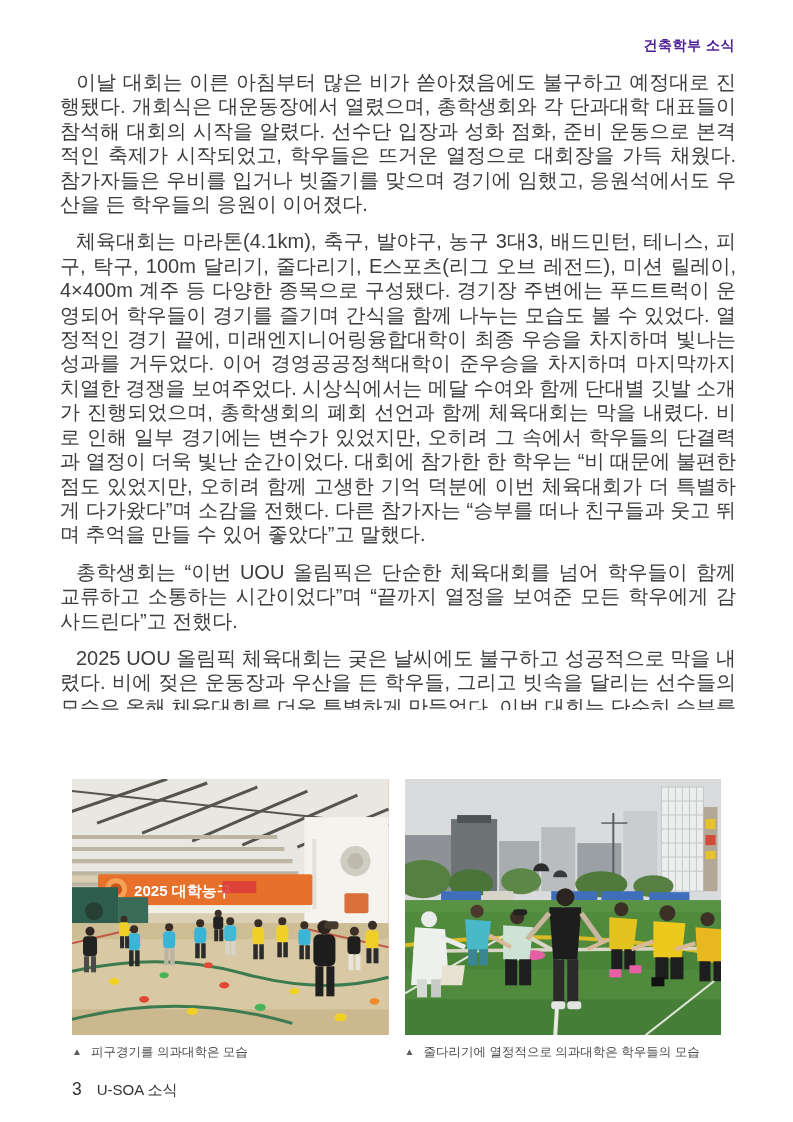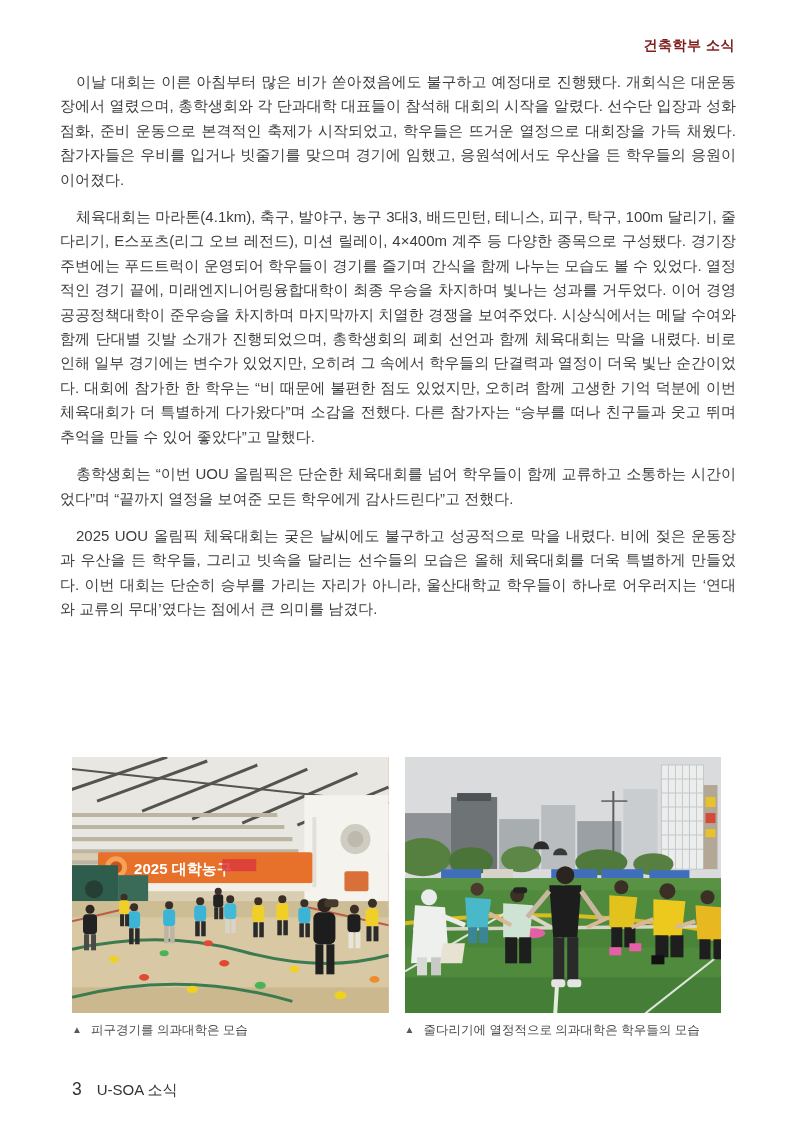--- a/index.html
+++ b/index.html
@@ -14,49 +14,50 @@
     box-sizing:border-box;
   }
   .header-row{
     position:absolute;
     top:36px;left:58px;right:58px;
     text-align:right;
   }
   .section-label{
     font-size:14px;
     font-weight:bold;
-    color:#7f1d1d;
+    color:#4c1d95;
     letter-spacing:0.5px;
   }
   .article-wrap{
     position:absolute;
     top:70px;left:60px;right:57px;
     height:640px;
     overflow:hidden;
   }
   .article p{
     margin:0 0 13px 0;
-    font-size:15px;
+    font-size:20px;
     line-height:24.4px;
     text-align:justify;
     text-indent:16px;
     color:#3d3d3d;
     word-break:break-all;
   }
   .photos-row{
     position:absolute;
     top:757px;left:72px;right:72px;
     display:flex;
     gap:16px;
   }
   .photo-block{flex:1 1 0;min-width:0;}
   .photo-frame{
     width:100%;
     line-height:0;
     background:#fca5a5;
+    margin-top:22px;
   }
   .photo-frame svg{width:100%;height:auto;display:block;}
   .caption-row{
     margin-top:9px;
     display:flex;
     align-items:baseline;
     gap:9px;
     font-size:12.5px;
     color:#4b4b4b;
   }

